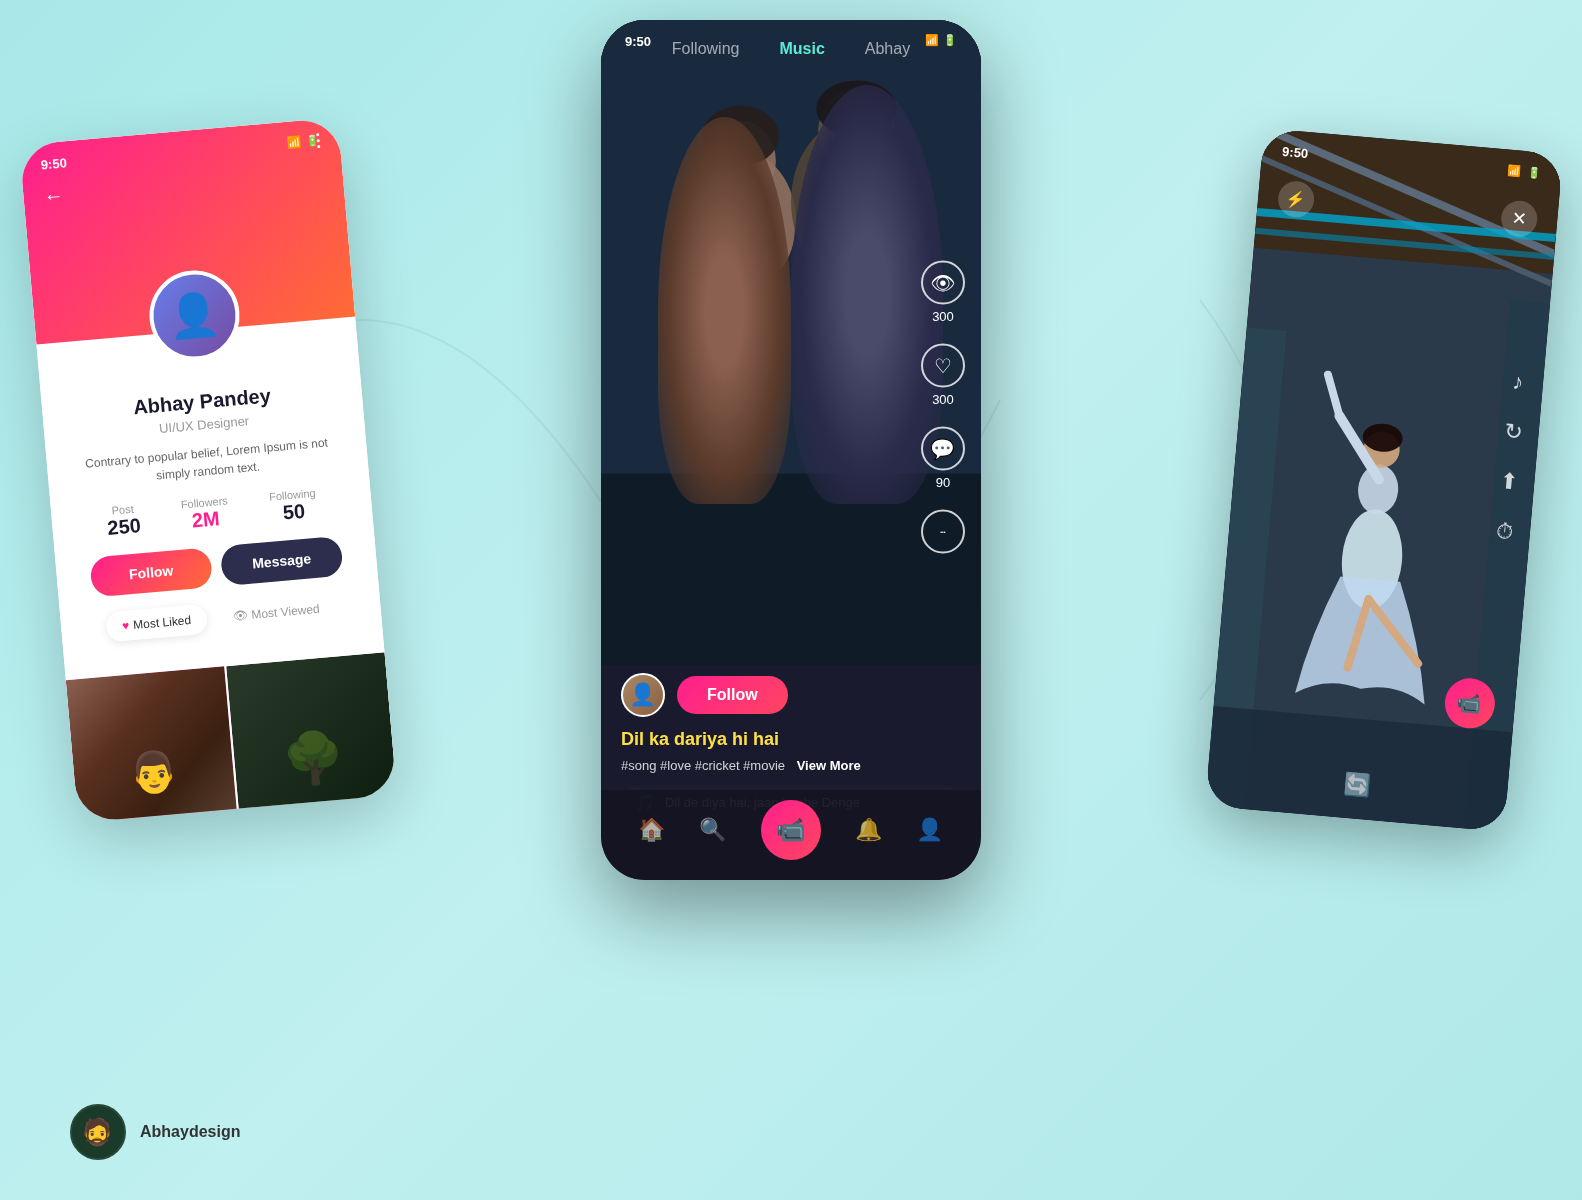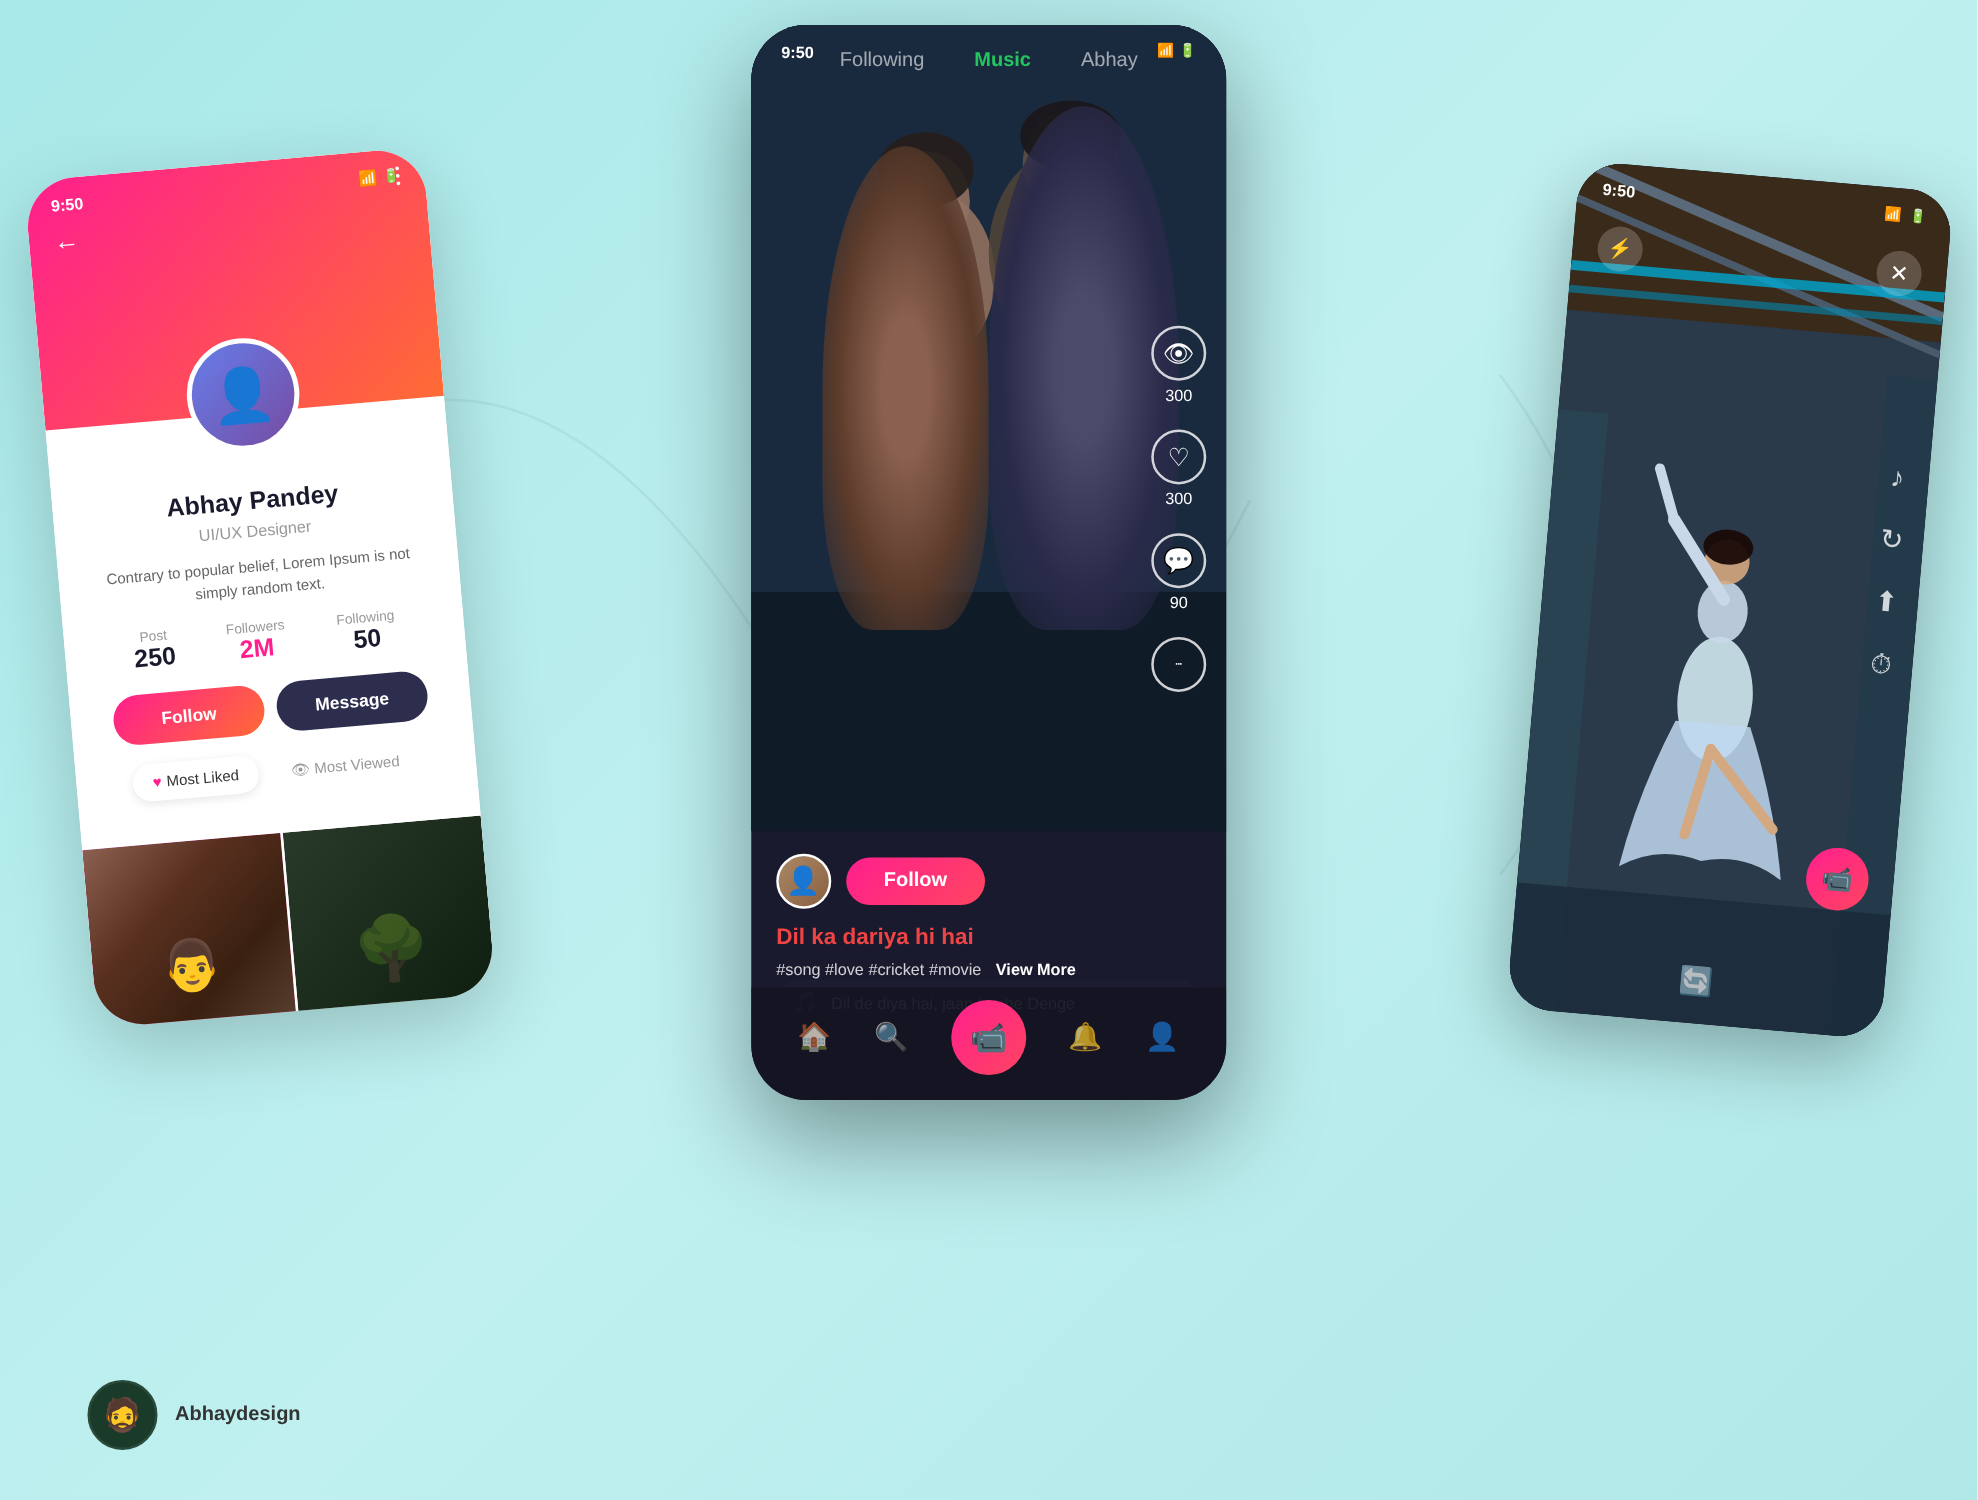--- a/index.html
+++ b/index.html
@@ -246,21 +246,21 @@
       gap: 40px;
     }
 
     .center-nav-item {
       font-size: 16px;
       color: rgba(255,255,255,0.6);
       cursor: pointer;
     }
 
     .center-nav-item.active {
-      color: #22c55e;
+      color: #5eead4;
       font-weight: 700;
     }
 
     .center-video-bg {
       position: absolute;
       top: 0;
       left: 0;
       right: 0;
       height: 75%;
       background: linear-gradient(180deg, #1a2a4a 0%, #2d1a3a 30%, #1a2a3a 60%, #0d1a2a 100%);
@@ -365,28 +365,28 @@
       border-radius: 25px;
       padding: 10px 30px;
       font-size: 16px;
       font-weight: 700;
       cursor: pointer;
     }
 
     .video-title {
       font-size: 18px;
       font-weight: 600;
-      color: #ef4444;
+      color: #fde047;
       margin-bottom: 8px;
     }
 
     .video-tags {
       font-size: 13px;
       color: rgba(255,255,255,0.8);
-      margin-bottom: 1px;
+      margin-bottom: 12px;
     }
 
     .view-more {
       color: white;
       font-weight: 600;
       margin-left: 8px;
     }
 
     .music-bar {
       background: rgba(30, 30, 50, 0.9);

